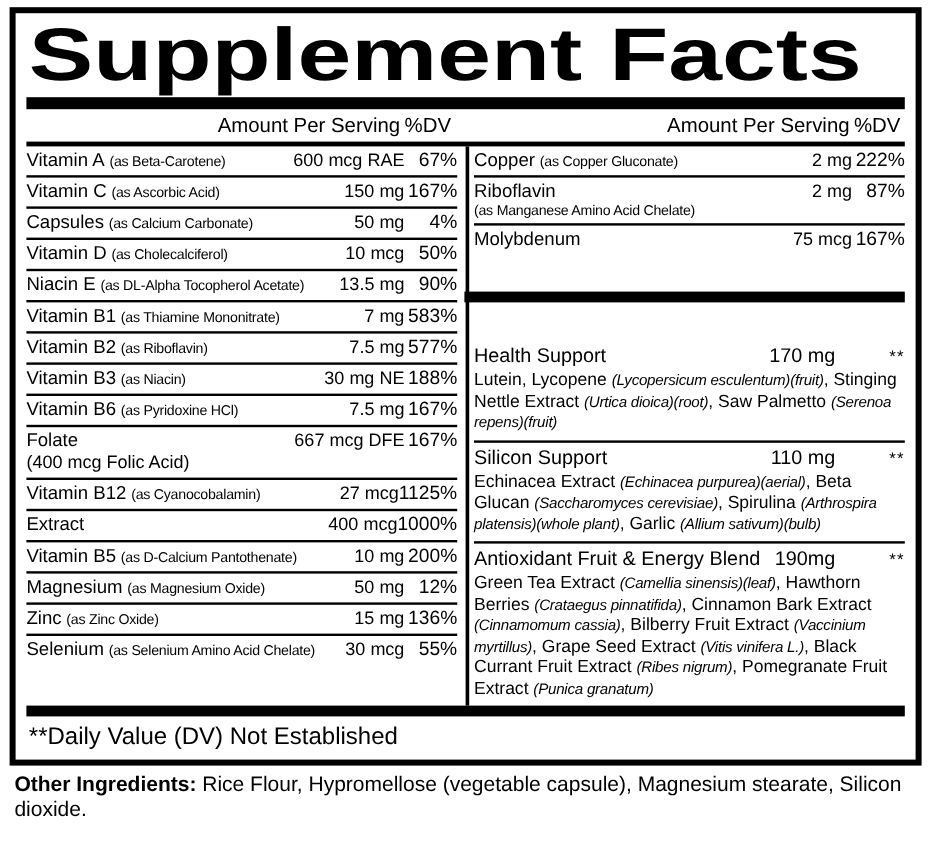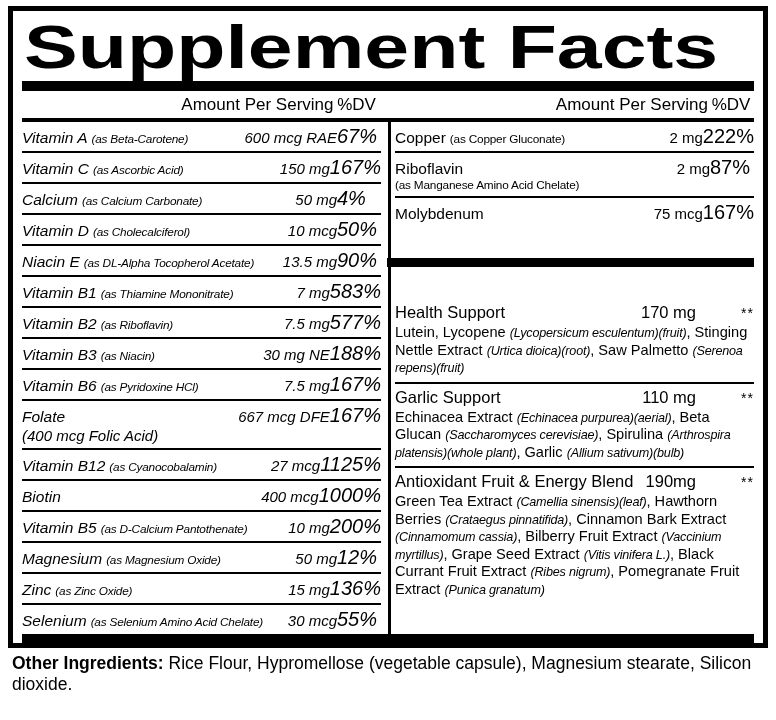--- a/index.html
+++ b/index.html
@@ -27,31 +27,31 @@
   .bar.bottom { height: 9px; }
   .headers { display: flex; font-weight: normal; font-size: 17px; padding: 4px 0 3px 0; }
   .hhalf { flex: 1; display: flex; align-items: baseline; min-width: 0; }
   .hhalf.left  { padding-right: 9px; }
   .hhalf.right { padding-left: 8px; }
   .hsp { flex: 1; }
   .hdv { min-width: 46px; text-align: center; }
   .subline { height: 4px; background: #000; }
   .columns { display: flex; min-height: 466px; align-items: stretch; }
   .col { flex: 1; min-width: 0; }
-  .col.left  { padding-right: 7px; font-style: italic; }
+  .col.left  { padding-right: 7px; }
   .col.right { padding-left: 4px; display: flex; flex-direction: column; gap: 29px; }
   .vdiv { width: 3px; background: #000; }
   .row { border-top: 2px solid #000; padding: 3px 0 3px 0; }
   .col .row:first-child { border-top: none; }
   .rline { display: flex; align-items: baseline; }
   .nname { font-size: 15.5px; white-space: nowrap; }
   .nform { font-size: 11.8px; margin-left: 4px; white-space: nowrap; letter-spacing: -0.2px; }
   .sp { flex: 1; min-width: 2px; }
   .namt { font-size: 15px; white-space: nowrap; margin-left: 3px; text-align: center; }
-  .ndv  { min-width: 44px; text-align: left; font-size: 20px; white-space: nowrap; flex-shrink: 0; }
+  .ndv  { min-width: 44px; text-align: right; font-size: 16px; white-space: nowrap; flex-shrink: 0; }
   .amt2 { text-align: left; font-size: 15px; line-height: 1.15; }
   .form2 { font-size: 11.8px; letter-spacing: -0.2px; line-height: 1.15; }
   .rbar { height: 9px; background: #000; margin: 2px 0 0 -8px; }
   .blend { border-top: 2px solid #000; padding: 4px 0 5px 0; }
   .blend.first { border-top: none; margin-top: 3px; }
   .blend-title { display: flex; align-items: baseline; font-size: 16.5px; }
   .bname { white-space: nowrap; }
   .bamt { margin-left: auto; white-space: nowrap; padding-left: 6px; }
   .bdv { min-width: 58px; text-align: right; font-size: 14px; letter-spacing: 1px; flex-shrink: 0; }
   .bdesc { font-size: 14.6px; line-height: 1.2; margin-top: 2px; }
@@ -99,21 +99,21 @@
           <div class="rline">
             <span class="nname">Vitamin C</span>
             <span class="nform">(as Ascorbic Acid)</span>
             <span class="sp"></span>
             <span class="namt">150 mg</span>
             <span class="ndv">167%</span>
           </div>
         </div>
         <div class="row">
           <div class="rline">
-            <span class="nname">Calcium</span>
+            <span class="nname">Capsules</span>
             <span class="nform">(as Calcium Carbonate)</span>
             <span class="sp"></span>
             <span class="namt">50 mg</span>
             <span class="ndv">4%</span>
           </div>
         </div>
         <div class="row">
           <div class="rline">
             <span class="nname">Vitamin D</span>
             <span class="nform">(as Cholecalciferol)</span>
@@ -180,21 +180,21 @@
           <div class="rline">
             <span class="nname">Vitamin B12</span>
             <span class="nform">(as Cyanocobalamin)</span>
             <span class="sp"></span>
             <span class="namt">27 mcg</span>
             <span class="ndv">1125%</span>
           </div>
         </div>
         <div class="row">
           <div class="rline">
-            <span class="nname">Biotin</span>
+            <span class="nname">Extract</span>
             <span class="sp"></span>
             <span class="namt">400 mcg</span>
             <span class="ndv">1000%</span>
           </div>
         </div>
         <div class="row">
           <div class="rline">
             <span class="nname">Vitamin B5</span>
             <span class="nform">(as D-Calcium Pantothenate)</span>
             <span class="sp"></span>
@@ -265,37 +265,38 @@
           <div class="blend first">
             <div class="blend-title">
               <span class="bname">Health Support</span>
               <span class="bamt">170 mg</span>
               <span class="bdv">**</span>
             </div>
             <div class="bdesc"><span>Lutein, Lycopene </span><span class="it">(Lycopersicum esculentum)(fruit)</span><span>, Stinging Nettle Extract </span><span class="it">(Urtica dioica)(root)</span><span>, Saw Palmetto </span><span class="it">(Serenoa repens)(fruit)</span></div>
           </div>
           <div class="blend">
             <div class="blend-title">
-              <span class="bname">Garlic Support</span>
+              <span class="bname">Silicon Support</span>
               <span class="bamt">110 mg</span>
               <span class="bdv">**</span>
             </div>
             <div class="bdesc"><span>Echinacea Extract </span><span class="it">(Echinacea purpurea)(aerial)</span><span>, Beta Glucan </span><span class="it">(Saccharomyces cerevisiae)</span><span>, Spirulina </span><span class="it">(Arthrospira platensis)(whole plant)</span><span>, Garlic </span><span class="it">(Allium sativum)(bulb)</span></div>
           </div>
           <div class="blend">
             <div class="blend-title">
               <span class="bname">Antioxidant Fruit &amp; Energy Blend</span>
               <span class="bamt">190mg</span>
               <span class="bdv">**</span>
             </div>
             <div class="bdesc"><span>Green Tea Extract </span><span class="it">(Camellia sinensis)(leaf)</span><span>, Hawthorn Berries </span><span class="it">(Crataegus pinnatifida)</span><span>, Cinnamon Bark Extract </span><span class="it">(Cinnamomum cassia)</span><span>, Bilberry Fruit Extract </span><span class="it">(Vaccinium myrtillus)</span><span>, Grape Seed Extract </span><span class="it">(Vitis vinifera L.)</span><span>, Black Currant Fruit Extract </span><span class="it">(Ribes nigrum)</span><span>, Pomegranate Fruit Extract </span><span class="it">(Punica granatum)</span></div>
           </div>
         </div>
     </div>
   </div>
 
   <div class="bar bottom"></div>
+  <div class="footnote">**Daily Value (DV) Not Established</div>
 </div>
 
 <div class="other">
   <b>Other Ingredients:</b>
   <span>Rice Flour, Hypromellose (vegetable capsule), Magnesium stearate, Silicon dioxide.</span>
 </div>
 
 </body></html>

